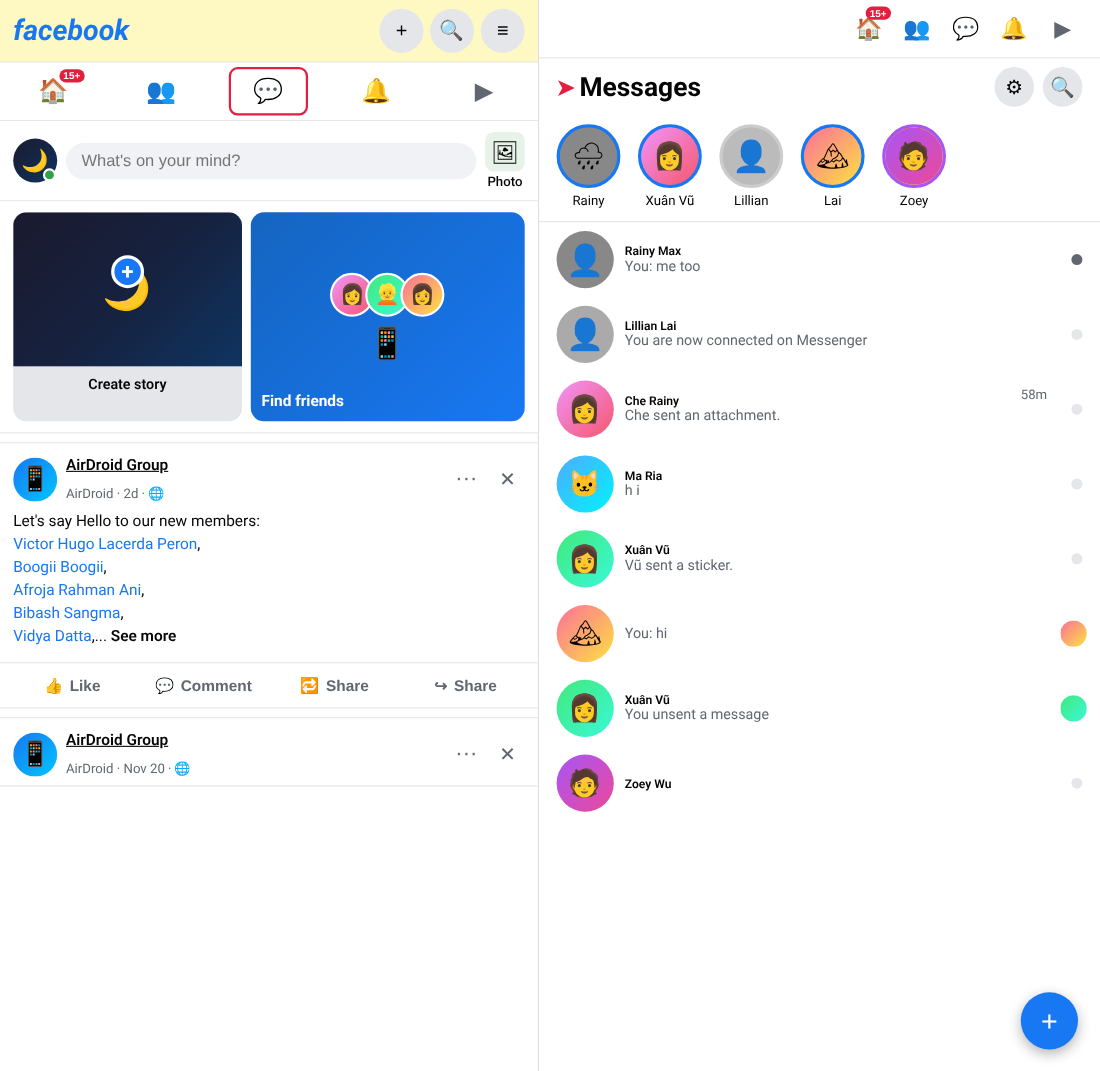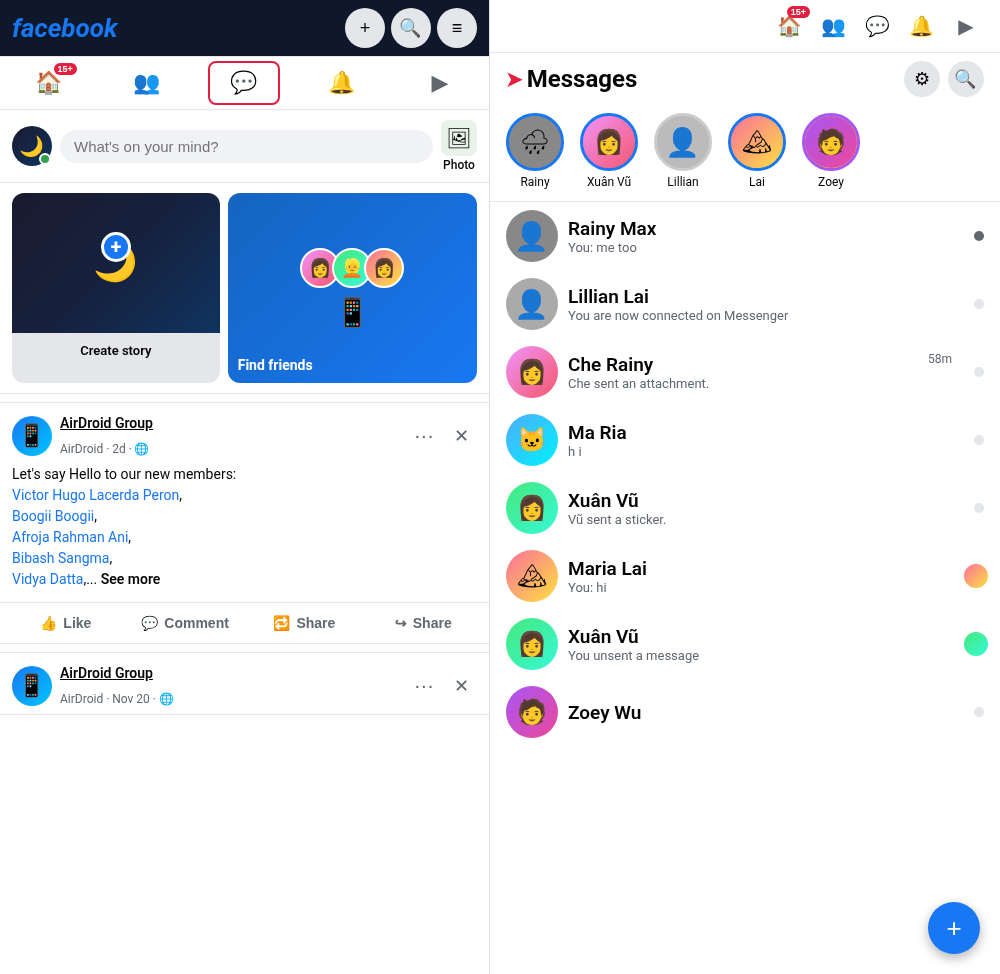--- a/index.html
+++ b/index.html
@@ -2,21 +2,21 @@
 <html><head>
   <meta charset="utf-8">
   <style>
     * { box-sizing: border-box; margin: 0; padding: 0; }
     body { font-family: -apple-system, BlinkMacSystemFont, 'Segoe UI', Roboto, Helvetica, Arial, sans-serif; background: #f0f2f5; display: flex; width: 1000px; height: 974px; overflow: hidden; }
 
     
     .left-panel { width: 490px; background: #fff; display: flex; flex-direction: column; border-right: 1px solid #ddd; overflow: hidden; }
 
     
-    .fb-header { display: flex; align-items: center; justify-content: space-between; padding: 8px 12px; background: #0f172a; border-bottom: 1px solid #e4e6ea; }
+    .fb-header { display: flex; align-items: center; justify-content: space-between; padding: 8px 12px; background: #fef9c3; border-bottom: 1px solid #e4e6ea; }
     .fb-logo { font-size: 26px; font-weight: 700; color: #1877f2; font-style: italic; }
     .header-icons { display: flex; align-items: center; gap: 6px; }
     .header-icon-btn { width: 40px; height: 40px; border-radius: 50%; background: #e4e6ea; border: none; cursor: pointer; display: flex; align-items: center; justify-content: center; font-size: 18px; color: #050505; position: relative; }
 
     
     .nav-row { display: flex; align-items: center; justify-content: space-around; padding: 4px 0; background: #fff; border-bottom: 1px solid #e4e6ea; }
     .nav-icon-btn { position: relative; width: 72px; height: 44px; border: none; background: transparent; cursor: pointer; display: flex; align-items: center; justify-content: center; border-radius: 8px; font-size: 22px; color: #606770; }
     .nav-icon-btn.active { border: 2px solid #e41e3f; color: #1877f2; }
     .nav-badge { position: absolute; top: 2px; right: 8px; background: #e41e3f; color: #fff; font-size: 9px; font-weight: 700; border-radius: 10px; padding: 1px 4px; min-width: 16px; text-align: center; }
 
@@ -73,21 +73,21 @@
     .story-contact { display: flex; flex-direction: column; align-items: center; gap: 4px; cursor: pointer; }
     .story-contact-avatar { width: 58px; height: 58px; border-radius: 50%; overflow: hidden; border: 3px solid #1877f2; }
     .story-contact-avatar.no-border { border-color: #ccc; }
     .story-contact-name { font-size: 12px; color: #050505; text-align: left; max-width: 65px; }
 
     
     .conv-list { flex: 1; overflow-y: auto; }
     .conv-item { display: flex; align-items: center; padding: 8px 16px; gap: 10px; cursor: pointer; position: relative; }
     .conv-avatar { width: 52px; height: 52px; border-radius: 50%; overflow: hidden; flex-shrink: 0; background: #ccc; display: flex; align-items: center; justify-content: center; position: relative; }
     .conv-info { flex: 1; min-width: 0; }
-    .conv-name { font-size: 19px; font-weight: 600; color: #050505; }
+    .conv-name { font-size: 11px; font-weight: 600; color: #050505; }
     .conv-preview { font-size: 13px; color: #606770; white-space: nowrap; overflow: hidden; text-overflow: ellipsis; }
     .conv-dot { width: 10px; height: 10px; border-radius: 50%; background: #e4e6ea; flex-shrink: 0; }
     .conv-dot.active { background: #606770; }
 
     
     .fab-btn { position: absolute; bottom: 20px; right: 20px; width: 52px; height: 52px; border-radius: 50%; background: #1877f2; color: #fff; border: none; cursor: pointer; display: flex; align-items: center; justify-content: center; font-size: 26px; box-shadow: 0 4px 12px rgba(0,0,0,0.3); z-index: 10; }
 
     .right-panel { position: relative; }
 
     
@@ -369,21 +369,20 @@
         <div class="conv-preview">Vũ sent a sticker.</div>
       </div>
       <div class="conv-dot"></div>
     </div>
 
     <div class="conv-item" style="position:relative;">
       <div class="conv-avatar" style="background:linear-gradient(135deg,#fa709a,#fee140);">
         <span style="font-size:24px;">🏔</span>
       </div>
       <div class="conv-info">
-        <div class="conv-name">Maria Lai</div>
         <div class="conv-preview">You: hi</div>
       </div>
       <div style="position:absolute;right:10px;top:50%;transform:translateY(-50%);width:28px;height:28px;border-radius:50%;background:linear-gradient(135deg,#fa709a,#fee140);border:2px solid #fff;"></div>
     </div>
 
     <div class="conv-item" style="position:relative;">
       <div class="conv-avatar" style="background:linear-gradient(135deg,#43e97b,#38f9d7);">
         <span style="font-size:24px;">👩</span>
       </div>
       <div class="conv-info">

